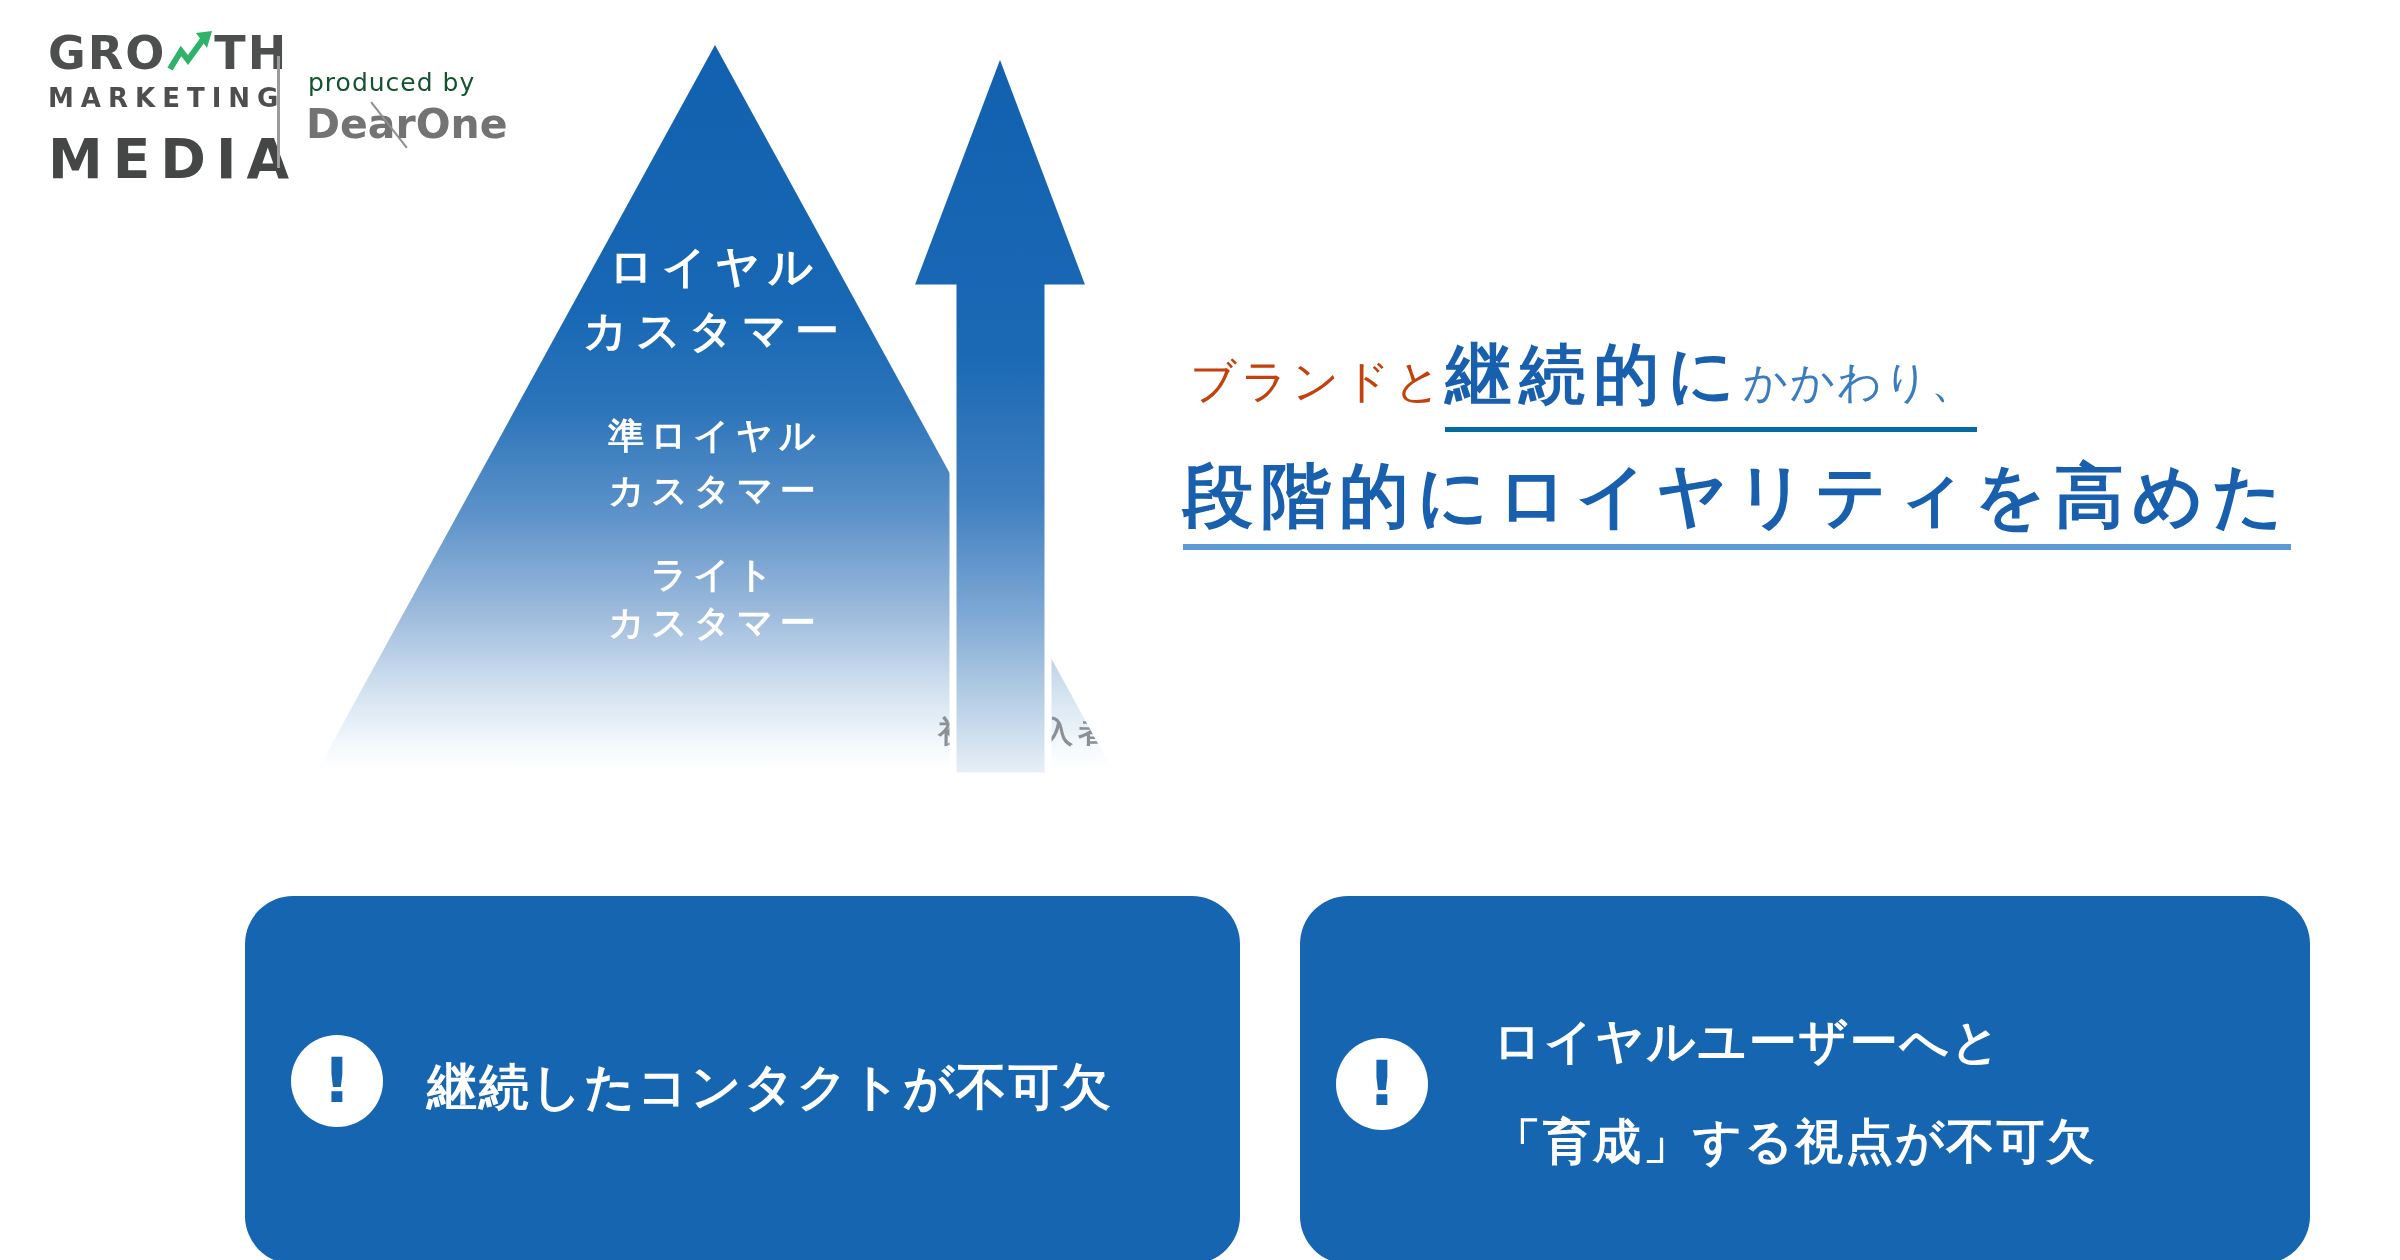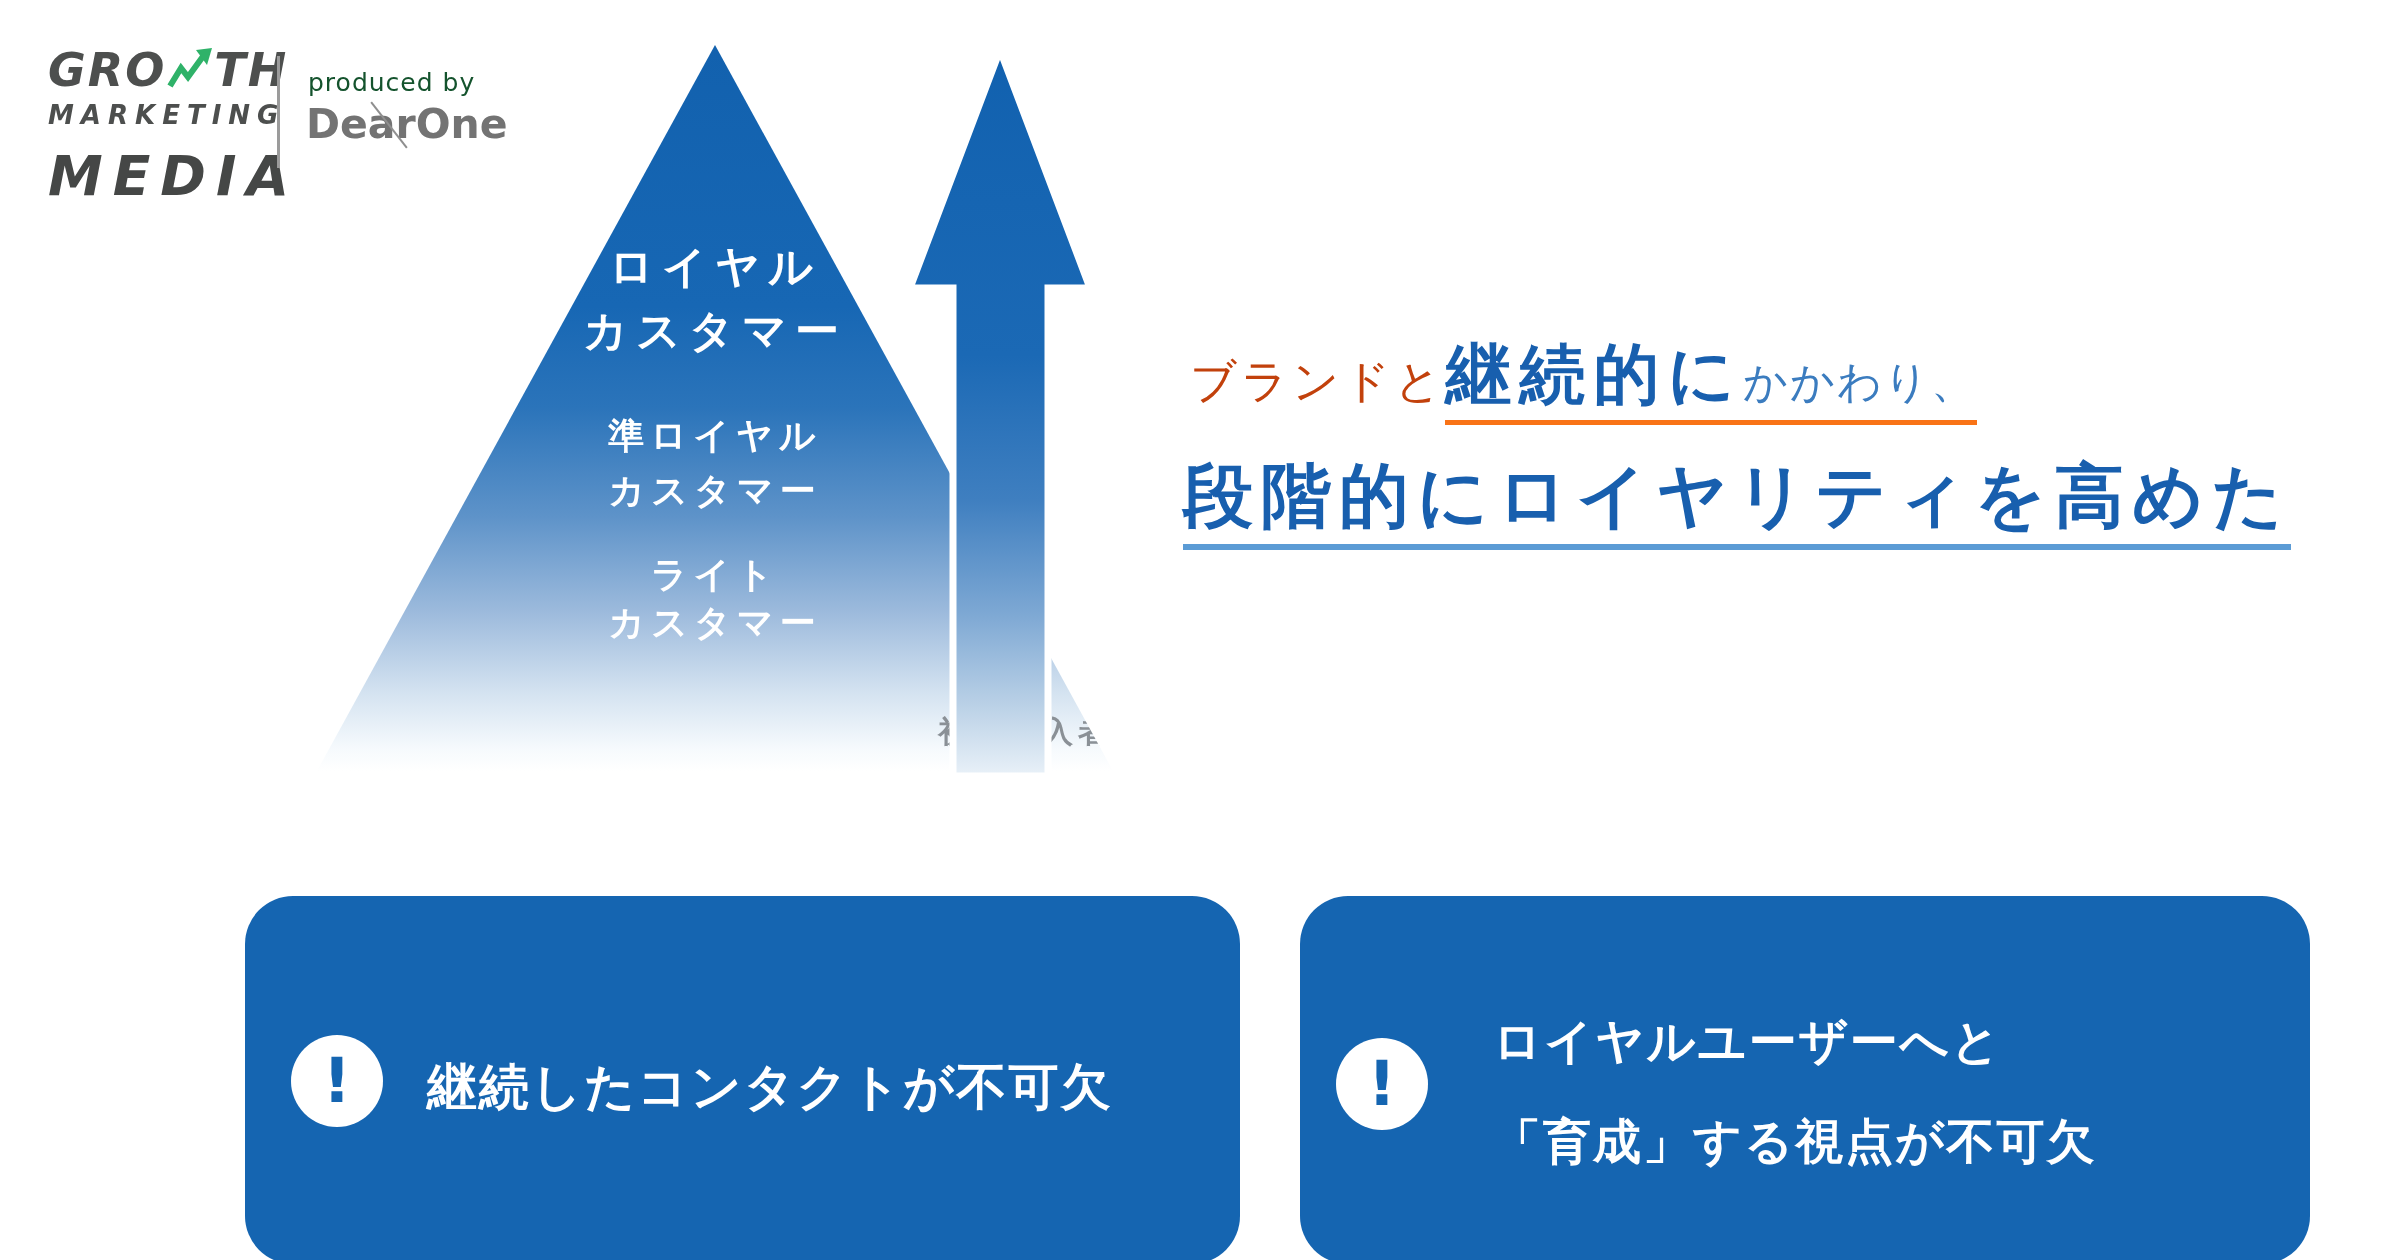--- a/index.html
+++ b/index.html
@@ -2,21 +2,21 @@
 <html><head>
 <meta charset="utf-8">
 <style>
   html,body{margin:0;padding:0;background:#ffffff;}
   .canvas{
     position:relative;width:2400px;height:1260px;overflow:hidden;
     background:#ffffff;font-family:"DejaVu Sans",sans-serif;
   }
 
   
-  .logo{position:absolute;left:48px;top:48px;font-style:italic;}
+  .logo{position:absolute;left:48px;top:31px;}
   .growth-row{display:flex;align-items:flex-end;height:44px;color:#4d4f4e;
     font-size:46px;font-weight:600;letter-spacing:2px;line-height:44px;}
   .growth-arrow{width:46px;height:44px;margin:0 1px;}
   .marketing{margin-top:8px;font-size:26px;font-weight:600;letter-spacing:7px;color:#4d4f4e;}
   .media{margin-top:20px;font-size:55px;font-weight:600;letter-spacing:10px;color:#454746;line-height:52px;}
   .logo-divider{position:absolute;left:277px;top:56px;width:3px;height:112px;background:#9b9b9b;}
   .produced-by{position:absolute;left:308px;top:68px;font-size:25px;color:#14532d;letter-spacing:1px;}
   .producer{position:absolute;left:306px;top:100px;font-size:41px;font-weight:800;color:#737373;letter-spacing:0px;}
   .producer-slash{position:absolute;left:388px;top:96px;width:2px;height:58px;background:#8f8f8f;transform:rotate(-38deg);}
 
@@ -34,21 +34,21 @@
   .tier-light{top:506px;font-size:36px;line-height:48px;letter-spacing:6px;color:#ffffff;}
   .tier-first{top:664px;font-size:30px;line-height:46px;letter-spacing:5px;color:#8a9096;text-align:right;}
 
   
   .up-arrow{position:absolute;left:898px;top:40px;}
 
   
   .headline-line{position:absolute;white-space:nowrap;}
   .hl1{left:1190px;top:330px;}
   .hl1 .reg1{font-size:46px;letter-spacing:4px;color:#c2410c;}
-  .hl1 .u-group{display:inline-block;border-bottom:5px solid #f97316;}
+  .hl1 .u-group{display:inline-block;border-bottom:5px solid #0369a1;padding-bottom:7px;}
   .hl1 .bold1{font-size:66px;font-weight:800;letter-spacing:8px;color:#185fae;}
   .hl1 .reg2{font-size:44px;letter-spacing:2px;color:#3b7cbf;}
   .hl2{left:1183px;top:450px;}
   .hl2 .bold2{display:inline-block;font-size:70px;font-weight:800;letter-spacing:8px;color:#185fae;
     border-bottom:6px solid #5b9bd5;}
   .hl3{left:1190px;top:592px;font-size:46px;letter-spacing:6px;color:#3b7cbf;}
 
   
   .note-box{position:absolute;top:896px;height:368px;background:#1565b1;border-radius:48px;}
   .note-left{left:245px;width:995px;}

